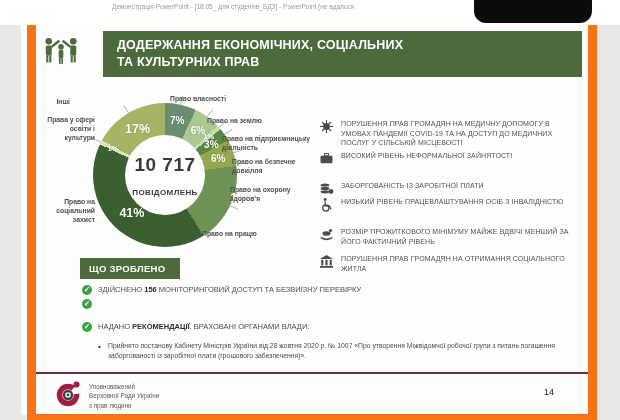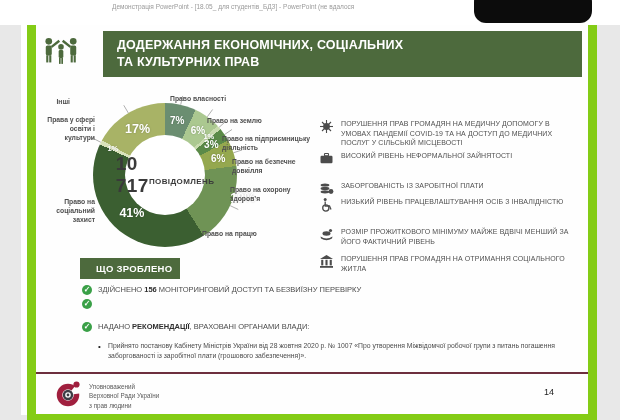--- a/index.html
+++ b/index.html
@@ -4,46 +4,46 @@
 <style>
   html,body{margin:0;padding:0;}
   body{width:620px;height:420px;overflow:hidden;font-family:"Liberation Sans",sans-serif;}
   .app{position:relative;width:620px;height:420px;background:#e8e8e8;}
   
   .titlebar{position:absolute;left:0;top:0;width:620px;height:25px;background:#ffffff;}
   .titlebar-text{position:absolute;left:112px;top:3px;font-size:6.5px;color:#9a9a9a;white-space:nowrap;}
   .redaction-blob{position:absolute;left:474px;top:-10px;width:118px;height:33px;background:#0c0c0c;border-radius:12px;}
   
   .white-sliver{position:absolute;left:21px;top:25px;width:6px;height:390px;background:#fff;}
-  .frame{position:absolute;left:27px;top:25px;width:570px;height:395px;background:#84cc16;}
+  .frame{position:absolute;left:27px;top:25px;width:570px;height:395px;background:#f97316;}
   .slide{position:absolute;left:9px;top:0;width:552px;height:389px;background:#fefefe;}
   
   .hdr-box{position:absolute;left:67px;top:6px;width:479px;height:46px;background:#4d6a3d;color:#fff;padding:6px 0 0 14px;box-sizing:border-box;}
   .hdr-box .t{font-size:12.5px;font-weight:bold;line-height:1.35;letter-spacing:.2px;}
   .family-icon{position:absolute;left:5px;top:10px;width:40px;height:40px;}
   
   .donut{position:absolute;left:57px;top:78px;width:144px;height:144px;border-radius:50%;}
-  .donut-hole{position:absolute;left:32px;top:32px;width:80px;height:80px;border-radius:50%;background:#fff;display:flex;flex-direction:row;align-items:center;justify-content:center;}
+  .donut-hole{position:absolute;left:32px;top:32px;width:80px;height:80px;border-radius:50%;background:#fff;display:flex;flex-direction:column;align-items:center;justify-content:center;}
   .center-value{font-size:19px;font-weight:bold;color:#3a3a3a;letter-spacing:.5px;}
   .center-label{font-size:8px;font-weight:bold;color:#3a3a3a;letter-spacing:.4px;margin-top:12px;}
   .pct{position:absolute;transform:translate(-50%,-50%);color:#fff;font-weight:bold;text-shadow:0 0 2px rgba(0,0,0,.25);white-space:nowrap;}
   .pct-lg{font-size:12.5px;} .pct-md{font-size:10px;} .pct-sm{font-size:7.5px;}
   .leader-svg{position:absolute;left:41px;top:62px;width:176px;height:176px;pointer-events:none;}
   .leader-svg line{stroke:#9a9a9a;stroke-width:.8;}
   .seg-label{position:absolute;font-size:6.8px;font-weight:bold;color:#4f4f4f;line-height:1.3;}
   .nowrap{white-space:nowrap;}
   .alr{text-align:right;}
   
   .problems-hdr{position:absolute;left:281px;top:72px;width:76px;height:18px;background:#2d2d2d;color:#fff;font-size:9px;font-weight:bold;line-height:18px;padding-left:8px;box-sizing:border-box;letter-spacing:.3px;}
   .p-item{position:absolute;left:283px;width:262px;display:flex;gap:6px;}
   .p-item .txt{font-size:7px;color:#4f4f4f;line-height:1.38;letter-spacing:.1px;width:238px;}
   .p-ic{flex:0 0 16px;width:16px;height:16px;}
   .p-ic svg{width:15px;height:15px;}
   
-  .done-hdr{position:absolute;left:44px;top:233px;width:100px;height:21px;background:#4d6a3d;color:#fff;font-size:9.5px;font-weight:bold;line-height:21px;padding-left:16px;box-sizing:border-box;letter-spacing:.3px;}
+  .done-hdr{position:absolute;left:44px;top:233px;width:100px;height:21px;background:#4d6a3d;color:#fff;font-size:9.5px;font-weight:bold;line-height:21px;padding-left:9px;box-sizing:border-box;letter-spacing:.3px;}
   .d-item{position:absolute;left:46px;padding-left:16px;color:#4a4a4a;}
   .check{position:absolute;left:0;top:0;width:10px;height:10px;border-radius:50%;background:#3aa047;color:#fff;font-size:8px;line-height:10px;text-align:center;font-weight:bold;}
   .d1{top:260px;font-size:7.5px;}
   .d2{top:274px;font-size:7.8px;font-weight:bold;color:#333;width:470px;line-height:1.4;}
   .d3{top:297px;font-size:7.5px;}
   .d-b{position:absolute;left:62px;top:316px;width:484px;font-size:6.8px;color:#4a4a4a;line-height:1.45;padding-left:10px;}
   .bullet-dot{position:absolute;left:0;top:0;font-size:8px;color:#222;}
   .bold{font-weight:bold;color:#2e2e2e;}
   
   .red-line{position:absolute;left:0;top:347px;width:552px;height:2px;background:#6d2f3e;}

